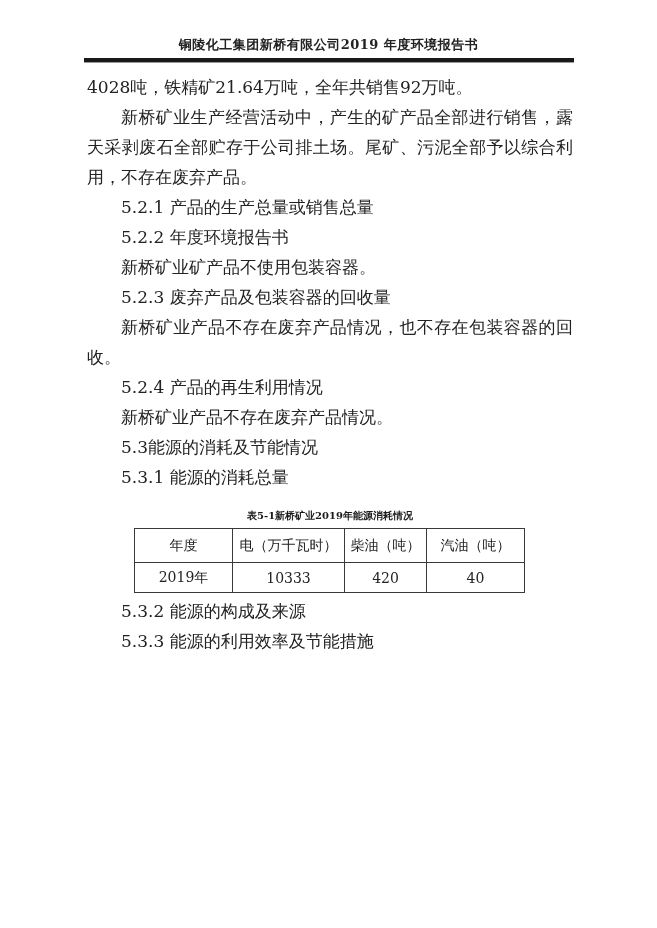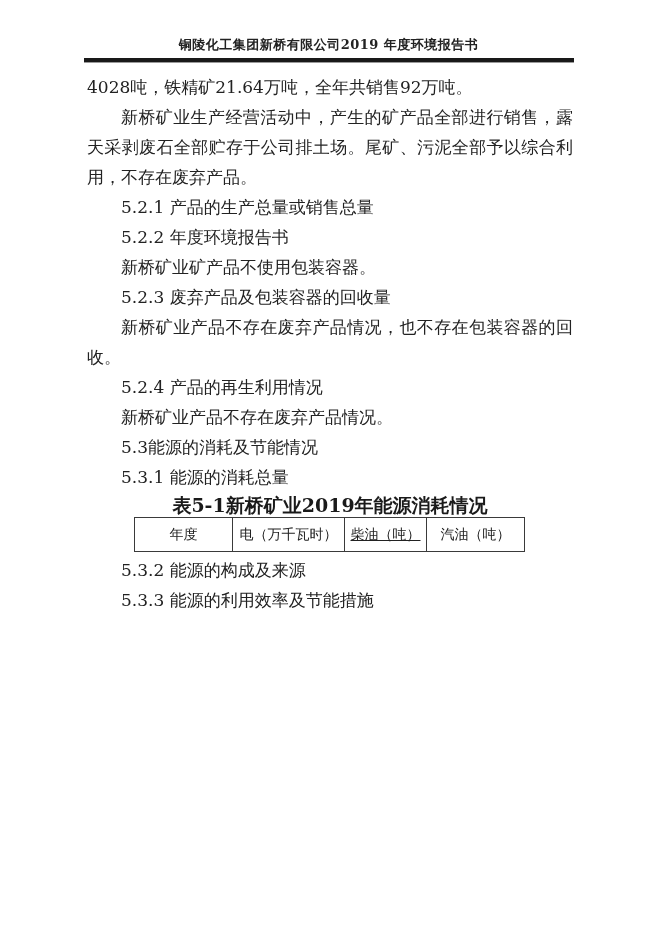--- a/index.html
+++ b/index.html
@@ -54,23 +54,23 @@
   }
   .para.no-indent {
     text-indent: 0;
     text-align: left;
   }
   .heading {
     text-indent: 2em;
     text-align: left;
   }
   .table-caption {
-    margin: 3px 0 2px 0;
+    margin: 14px 0 2px 0;
     text-align: center;
-    font-size: 19px;
+    font-size: 10px;
     font-weight: bold;
     line-height: 20px;
     color: #1a1a1a;
   }
   table.energy-table {
     border-collapse: collapse;
     table-layout: fixed;
     width: 386px;
     margin: 2px 12px 3px 47px;
     padding-left: 44px;
@@ -80,21 +80,21 @@
     text-align: center;
     vertical-align: middle;
     padding: 0;
     font-size: 14px;
     color: #222;
   }
   table.energy-table tr.head-row td { height: 33px; }
   table.energy-table tr.data-row td { height: 29px; }
   .col-year  { width: 97px; }
   .col-elec  { width: 111px; font-family: Liberation Serif, serif; }
-  .col-diesel{ width: 81px; text-decoration: underline; }
+  .col-diesel{ width: 81px; }
   .col-gas   { width: 97px; }
   .footer-pagenum {
     position: absolute;
     top: 848px;
     left: 0;
     right: 0;
     text-align: center;
     font-size: 12px;
     color: #701a75;
   }
@@ -123,20 +123,26 @@
     <div class="table-caption">表5-1新桥矿业2019年能源消耗情况</div>
 
     <table class="energy-table">
       <tbody>
         <tr class="head-row">
           <td class="col-year">年度</td>
           <td class="col-elec">电（万千瓦时）</td>
           <td class="col-diesel">柴油（吨）</td>
           <td class="col-gas">汽油（吨）</td>
         </tr>
+        <tr class="data-row">
+          <td>2019年</td>
+          <td>10333</td>
+          <td>420</td>
+          <td>40</td>
+        </tr>
       </tbody>
     </table>
 
     <p class="heading">5.3.2 能源的构成及来源</p>
     <p class="heading">5.3.3 能源的利用效率及节能措施</p>
   </div>
 
   <div class="footer-pagenum">- 25 -</div>
 
 </div>

